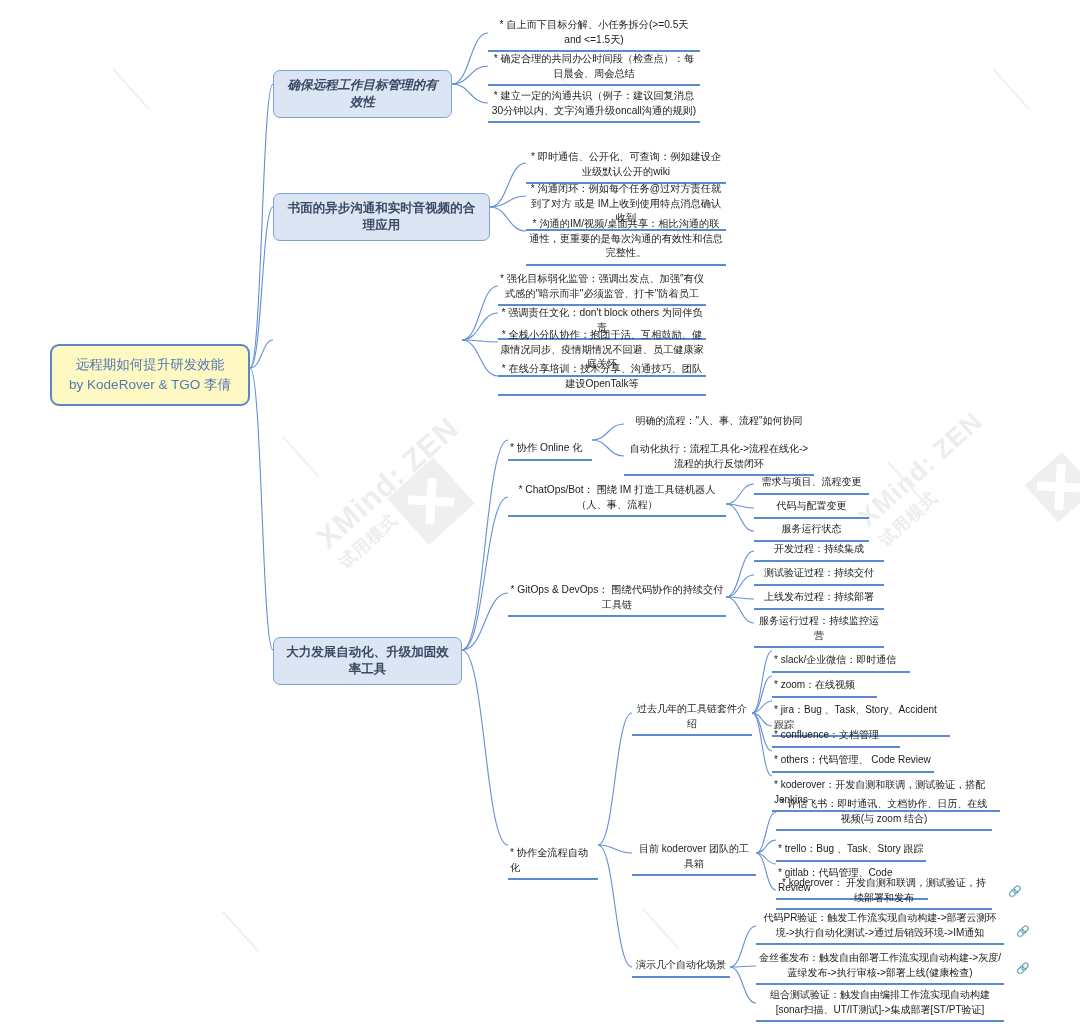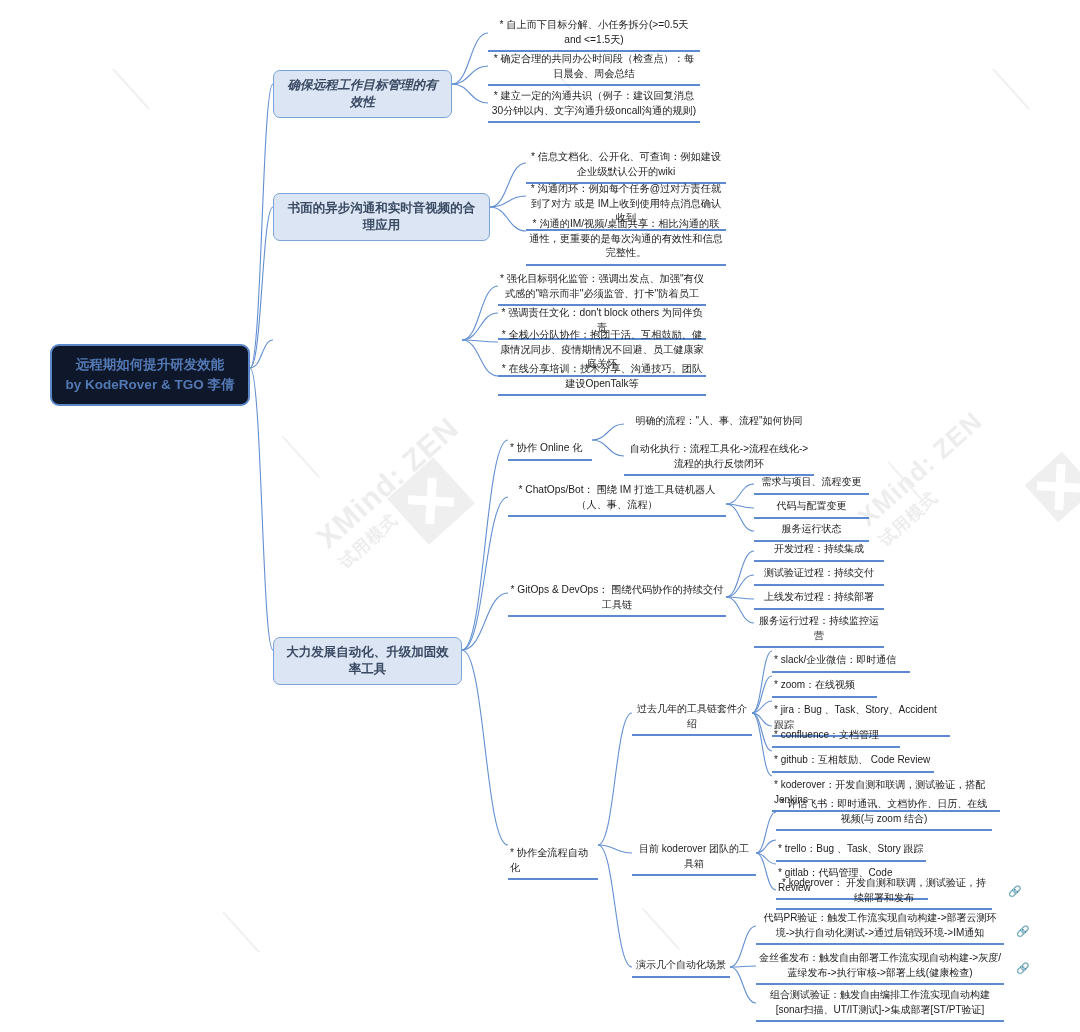--- a/index.html
+++ b/index.html
@@ -40,29 +40,29 @@
   .wmx::after{width:46px;height:9px;transform:translate(-50%,-50%) rotate(-45deg);}
   .wm-slash{
     position:absolute;width:2px;height:54px;background:#f0f0f0;
     transform:rotate(-42deg);
   }
 
   
   .node{position:absolute;box-sizing:border-box;}
 
   .root{
-    background:#0f172a;
+    background:#fef9c3;
     border:2px solid #5b86c8;
     border-radius:9px;
     color:#5379b5;
     font-size:13.5px;
     line-height:20px;
     text-align:center;
     padding:9px 10px;
-    font-weight:700;
+    font-weight:400;
   }
 
   .lv1{
     background:#dbe5f3;
     border:1px solid #7ba3d6;
     border-radius:7px;
     color:#3a4a63;
     font-size:12.5px;
     line-height:17px;
     text-align:center;
@@ -180,21 +180,21 @@
   </div>
 
   <div class="node lv1" style="left:273px;top:70px;width:179px;font-style:italic;">确保远程工作目标管理的有效性</div>
 
   <div class="node lv2" style="left:488px;top:18px;width:212px;">* 自上而下目标分解、小任务拆分(&gt;=0.5天 and &lt;=1.5天)</div>
   <div class="node lv2" style="left:488px;top:52px;width:212px;">* 确定合理的共同办公时间段（检查点）：每日晨会、周会总结</div>
   <div class="node lv2" style="left:488px;top:89px;width:212px;">* 建立一定的沟通共识（例子：建议回复消息30分钟以内、文字沟通升级oncall沟通的规则)</div>
 
   <div class="node lv1" style="left:273px;top:193px;width:217px;">书面的异步沟通和实时音视频的合理应用</div>
 
-  <div class="node lv2" style="left:526px;top:150px;width:200px;">* 信息文档化、公开化、可查询：例如建设企业级默认公开的wiki</div>
+  <div class="node lv2" style="left:526px;top:150px;width:200px;">* 即时通信、公开化、可查询：例如建设企业级默认公开的wiki</div>
   <div class="node lv2" style="left:526px;top:182px;width:200px;">* 沟通闭环：例如每个任务@过对方责任就到了对方 或是 IM上收到使用特点消息确认收到</div>
   <div class="node lv2" style="left:526px;top:217px;width:200px;">* 沟通的IM/视频/桌面共享：相比沟通的联通性，更重要的是每次沟通的有效性和信息完整性。</div>
 
 
   <div class="node lv2" style="left:498px;top:272px;width:208px;">* 强化目标弱化监管：强调出发点、加强"有仪式感的"暗示而非"必须监管、打卡"防着员工</div>
   <div class="node lv2" style="left:498px;top:306px;width:208px;">* 强调责任文化：don't block others 为同伴负责</div>
   <div class="node lv2" style="left:498px;top:328px;width:208px;">* 全栈小分队协作：抱团干活、互相鼓励、健康情况同步、疫情期情况不回避、员工健康家庭关怀</div>
   <div class="node lv2" style="left:498px;top:362px;width:208px;">* 在线分享培训：技术分享、沟通技巧、团队建设OpenTalk等</div>
 
   <div class="node lv1" style="left:273px;top:637px;width:189px;">大力发展自动化、升级加固效率工具</div>
@@ -214,21 +214,21 @@
   <div class="node lv3" style="left:754px;top:590px;width:130px;">上线发布过程：持续部署</div>
   <div class="node lv3" style="left:754px;top:614px;width:130px;">服务运行过程：持续监控运营</div>
 
   <div class="node lv2 lleft" style="left:508px;top:834px;width:90px;">* 协作全流程自动化</div>
 
   <div class="node lv3" style="left:632px;top:702px;width:120px;">过去几年的工具链套件介绍</div>
   <div class="node lv3 lleft" style="left:772px;top:641px;width:138px;">* slack/企业微信：即时通信</div>
   <div class="node lv3 lleft" style="left:772px;top:666px;width:105px;">* zoom：在线视频</div>
   <div class="node lv3 lleft" style="left:772px;top:691px;width:178px;">* jira：Bug 、Task、Story、Accident 跟踪</div>
   <div class="node lv3 lleft" style="left:772px;top:716px;width:128px;">* confluence：文档管理</div>
-  <div class="node lv3 lleft" style="left:772px;top:741px;width:162px;">* github：互相鼓励、 Code Review</div>
+  <div class="node lv3 lleft" style="left:772px;top:741px;width:162px;">* others：代码管理、 Code Review</div>
   <div class="node lv3 lleft" style="left:772px;top:766px;width:228px;">* koderover：开发自测和联调，测试验证，搭配 Jenkins</div>
 
   <div class="node lv3" style="left:632px;top:842px;width:124px;">目前 koderover 团队的工具箱</div>
   <div class="node lv3" style="left:776px;top:797px;width:216px;">* 评估飞书：即时通讯、文档协作、日历、在线视频(与 zoom 结合)</div>
   <div class="node lv3 lleft" style="left:776px;top:830px;width:150px;">* trello：Bug 、Task、Story 跟踪</div>
   <div class="node lv3 lleft" style="left:776px;top:854px;width:152px;">* gitlab：代码管理、Code Review</div>
   <div class="node lv3" style="left:776px;top:876px;width:216px;">* koderover： 开发自测和联调，测试验证，持续部署和发布</div>
   <span class="linkico" style="left:1008px;top:885px;">🔗</span>
 
   <div class="node lv3" style="left:632px;top:958px;width:98px;">演示几个自动化场景</div>

